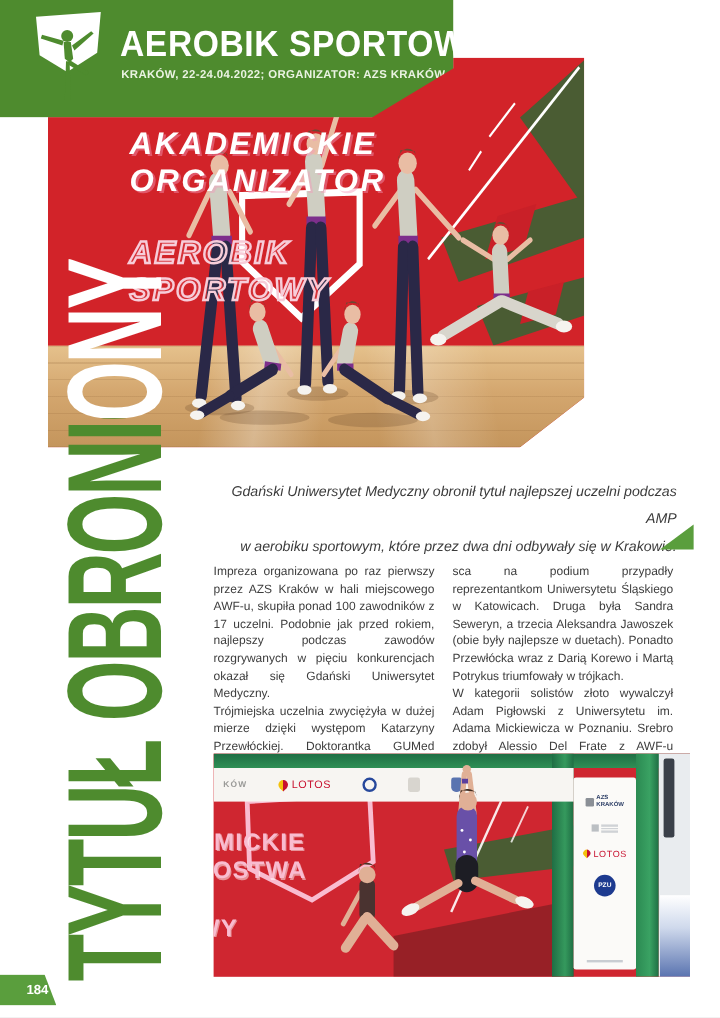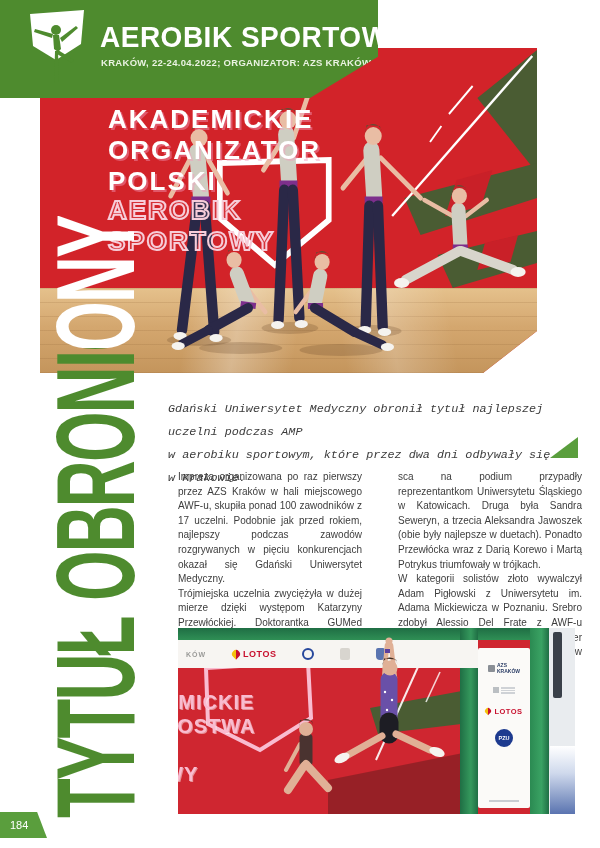--- a/index.html
+++ b/index.html
@@ -24,23 +24,24 @@
     font-size:28px; font-weight:bold; color:#ffffff; letter-spacing:0.5px;
     transform:scaleY(1.08); transform-origin:left top; white-space:nowrap;
   }
   .header-subtitle {
     position:absolute; left:101px; top:57px;
     font-size:9.5px; font-weight:bold; color:#eaf3e2; letter-spacing:0.3px; white-space:nowrap;text-align:right;
   }
 
   
   .main-photo {
-    position:absolute; left:40px; top:48px; width:497px; height:325px;
+    position:absolute; left:40px; top:48px; width:447px; height:325px;
     background:#d22329; overflow:hidden; z-index:10;
     clip-path:polygon(0 0, 100% 0, 100% calc(100% - 42px), calc(100% - 54px) 100%, 0 100%);
+    font-style:italic;
   }
   .mp-deco, .mp-athletes { position:absolute; left:0; top:0; width:100%; height:100%; }
   .mp-floor {
     position:absolute; left:0; top:240px; width:100%; height:85px;
     background:linear-gradient(180deg,#e5c18c 0%, #d4a76f 45%, #c4955c 100%);
   }
   .mp-floor:before{
     content:""; position:absolute; inset:0;
     background:repeating-linear-gradient(180deg, rgba(140,95,50,0.18) 0 1px, transparent 1px 14px);
   }
@@ -71,52 +72,52 @@
     display:inline-block; white-space:nowrap;
     font-weight:bold; font-size:112px; line-height:92px; letter-spacing:-3px;
     transform:scaleX(0.58); transform-origin:0 0;
     background:linear-gradient(90deg,#4e8b2e 0%, #4e8b2e 78%, #ffffff 78%, #ffffff 100%);
     -webkit-background-clip:text; background-clip:text; color:transparent;
   }
 
   
   .lead {
     position:absolute; left:168px; top:398px; width:396px;
-    font-family:Liberation Mono, monospace;
+    font-family:Liberation Sans, sans-serif;
     font-style:italic; font-size:11.8px; line-height:23px; color:#3b3b3b;
-    text-align:left;
+    text-align:right;
   }
   .lead-triangle {
     position:absolute; left:550px; top:437px; width:0; height:0;
     border-left:28px solid transparent; border-bottom:21px solid #5a9e3d;
   }
 
   
   .article-col {
     position:absolute; top:470px; width:184px;
     font-size:10px; line-height:14.6px; color:#3d3d3d; text-align:justify;
   }
   .article-col p + p { margin-top:0; }
   .col1 { left:178px; }
-  .col2 { left:377px;margin-left:21px; }
+  .col2 { left:377px; }
 
   
   .bottom-photo {
     position:absolute; left:178px; top:628px; width:397px; height:186px;
     background:#cf2630; overflow:hidden; z-index:10;
   }
   .bp-beam { position:absolute; left:0; top:0; width:100%; height:12px;
     background:linear-gradient(180deg,#1f6e44,#2f8f55); }
   .bp-strip { position:absolute; left:0; top:12px; width:300px; height:28px;
     background:#f7f5f2; display:flex; align-items:center; gap:26px; padding-left:8px; }
   .bp-strip .frag { color:#9a9a98; font-size:7px; font-weight:bold; letter-spacing:1px; }
   .lotos-wrap { display:flex; align-items:center; gap:3px; }
   .lotos-dot { width:8px; height:8px; border-radius:50% 50% 50% 0;
     background:linear-gradient(135deg,#f4c20d 50%, #c8102e 50%); transform:rotate(-45deg); }
-  .lotos-text { color:#c8102e; font-weight:bold; font-size:9px; letter-spacing:0.5px; }
+  .lotos-text { color:#c8102e; font-weight:normal; font-size:9px; letter-spacing:0.5px; }
   .ring-logo { width:12px; height:12px; border:2.5px solid #27489c; border-radius:50%; }
   .pale-emblem { width:10px; height:12px; background:#d8d5cf; border-radius:2px; }
   .blue-emblem { width:9px; height:12px; background:#5a74b0; border-radius:2px 2px 4px 4px; }
 
   .bp-backdrop-text {
     position:absolute; left:-14px; top:62px; z-index:3;
     font-weight:bold; font-size:20px; line-height:24px; letter-spacing:1px;
     color:#f9bcd0; text-shadow:1px 1px 0 rgba(255,255,255,0.5); white-space:pre-line;
   }
   .bp-deco { position:absolute; left:0; top:0; width:100%; height:100%; }
@@ -145,22 +146,22 @@
   .bp-banner .lotos-text { font-size:7.5px; }
   .bp-banner .lotos-dot { width:6px; height:6px; }
   .pzu-circle { width:18px; height:18px; border-radius:50%; background:#1d3a8f;
     color:#ffffff; font-size:5.5px; font-weight:bold; display:flex; align-items:center; justify-content:center; }
   .banner-foot { width:30px; height:2px; background:#c9cdd2; margin-top:auto; margin-bottom:6px; }
 
   
   .page-tab {
     position:absolute; left:0; top:812px; width:47px; height:26px;
     background:#5a9e3d; clip-path:polygon(0 0, 79% 0, 100% 100%, 0 100%);
-    color:#ffffff; font-size:11px; font-weight:normal;
-    display:flex; align-items:center; padding-left:10px; z-index:25;
+    color:#ffffff; font-size:11px; font-weight:bold;
+    display:flex; align-items:center; padding-left:22px; z-index:25;
   }
 </style>
 </head>
 <body>
 
 <div class="page">
 
   <figure class="main-photo">
 
     <svg class="mp-deco" viewBox="0 0 525 325" preserveAspectRatio="none">
@@ -173,21 +174,20 @@
       <line x1="457" y1="38" x2="432" y2="66" stroke="#ffffff" stroke-width="2"></line>
       <line x1="424" y1="78" x2="412" y2="94" stroke="#ffffff" stroke-width="2"></line>
       <polygon points="190,115 305,112 305,172 248,217 190,170" fill="none" stroke="#ffffff" stroke-width="6"></polygon>
     </svg>
 
     <div class="mp-floor"></div>
 
     <div class="mp-title">
       <div>AKADEMICKIE</div>
       <div>ORGANIZATOR</div>
-      <div>POLSKI</div>
     </div>
     <div class="mp-title-outline">
       <div>AEROBIK</div>
       <div>SPORTOWY</div>
     </div>
 
     <svg class="mp-athletes" viewBox="0 0 525 325" preserveAspectRatio="none">
       <ellipse cx="168" cy="292" rx="34" ry="6" fill="rgba(90,60,30,0.22)"></ellipse>
       <ellipse cx="264" cy="280" rx="30" ry="6" fill="rgba(90,60,30,0.22)"></ellipse>
       <ellipse cx="352" cy="283" rx="30" ry="6" fill="rgba(90,60,30,0.22)"></ellipse>

